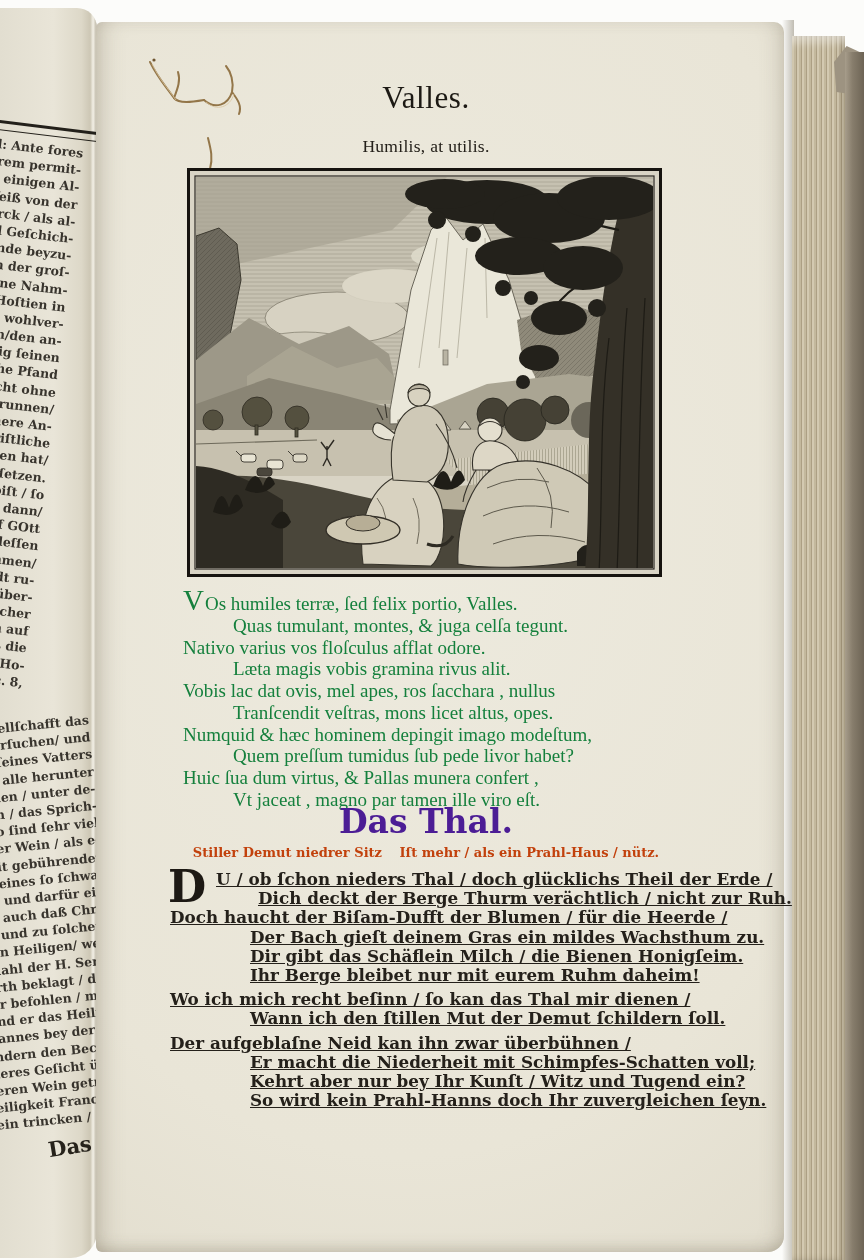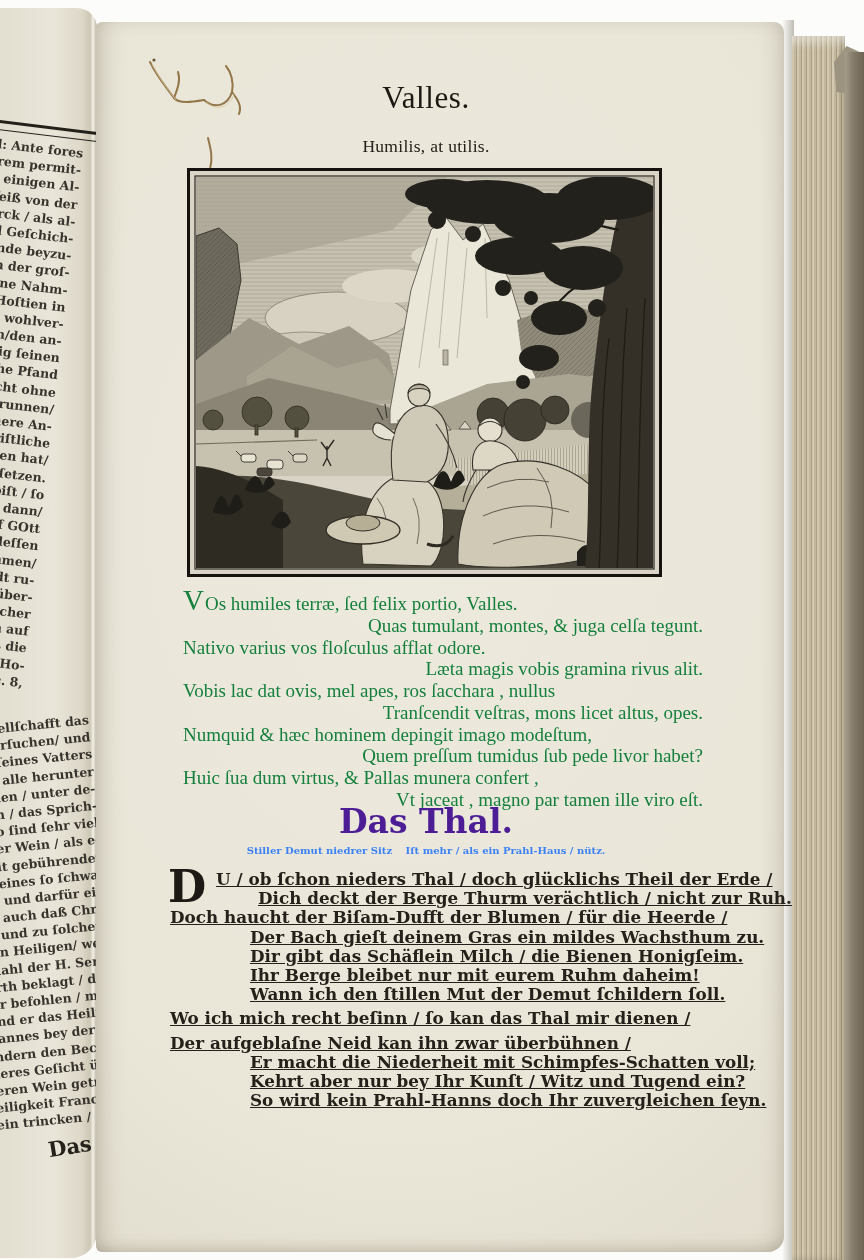--- a/index.html
+++ b/index.html
@@ -42,27 +42,27 @@
   .page-title{position:absolute;left:146px;top:80px;width:560px;text-align:center;
     font-size:31px;letter-spacing:.6px;color:#1c1914;}
   .page-subtitle{position:absolute;left:146px;top:136px;width:560px;text-align:center;
     font-size:17.5px;letter-spacing:.3px;color:#24201a;}
 
   .engraving{position:absolute;left:187px;top:168px;width:475px;height:409px;}
 
   .latin-poem{position:absolute;left:183px;top:586px;width:520px;
     font-size:19px;line-height:21.7px;color:#15803d;}
   .latin-line{white-space:nowrap;}
-  .latin-line.ind{margin-left:50px;text-align:right;}
+  .latin-line.ind{margin-left:50px;}
   .initcap{font-size:29px;line-height:1;letter-spacing:1px;}
 
   .german-heading{position:absolute;left:146px;top:802px;width:560px;text-align:center;
     font-size:33px;color:#4c1d95;}
   .german-motto{position:absolute;left:146px;top:845px;width:560px;text-align:center;
-    font-size:10px;color:#3b82f6;}
+    font-size:13px;color:#c2410c;}
 
   .german-poem{position:absolute;left:170px;top:870px;width:580px;
     font-size:16.8px;line-height:19.2px;color:#24201a;}
   .g-line{white-space:nowrap;text-decoration:underline;}
   .g-ind1{margin-left:80px;}
   .g-dc1{margin-left:46px;}
   .g-dc2{margin-left:88px;}
   .g-gap{margin-top:5px;}
   .dropcap{position:absolute;left:-2px;top:-3px;font-size:44px;line-height:40px;color:#1d1914;}
 
@@ -456,21 +456,21 @@
   <div class="german-heading bl">Das Thal.</div>
   <div class="german-motto bl">Stiller Demut niedrer Sitz  Iſt mehr / als ein Prahl-Haus / nütz.</div>
   <div class="german-poem bl">
     <span class="dropcap">D</span>
   <div class="g-line g-dc1">U / ob ſchon nieders Thal / doch glücklichs Theil der Erde /</div>
       <div class="g-line g-dc2">Dich deckt der Berge Thurm verächtlich / nicht zur Ruh.</div>
       <div class="g-line">Doch haucht der Biſam-Dufft der Blumen / für die Heerde /</div>
       <div class="g-line g-ind1">Der Bach gieſt deinem Gras ein mildes Wachsthum zu.</div>
       <div class="g-line g-ind1">Dir gibt das Schäflein Milch / die Bienen Honigſeim.</div>
       <div class="g-line g-ind1">Ihr Berge bleibet nur mit eurem Ruhm daheim!</div>
+      <div class="g-line g-gap">Wo ich mich recht beſinn / ſo kan das Thal mir dienen /</div>
       <div class="g-line g-ind1">Wann ich den ſtillen Mut der Demut ſchildern ſoll.</div>
-      <div class="g-line g-gap">Wo ich mich recht beſinn / ſo kan das Thal mir dienen /</div>
       <div class="g-line g-gap">Der aufgeblaſne Neid kan ihn zwar überbühnen /</div>
       <div class="g-line g-ind1">Er macht die Niederheit mit Schimpfes-Schatten voll;</div>
       <div class="g-line g-ind1">Kehrt aber nur bey Ihr Kunſt / Witz und Tugend ein?</div>
       <div class="g-line g-ind1">So wird kein Prahl-Hanns doch Ihr zuvergleichen ſeyn.</div>
     </div>
 
 </div>
 
 </body></html>

